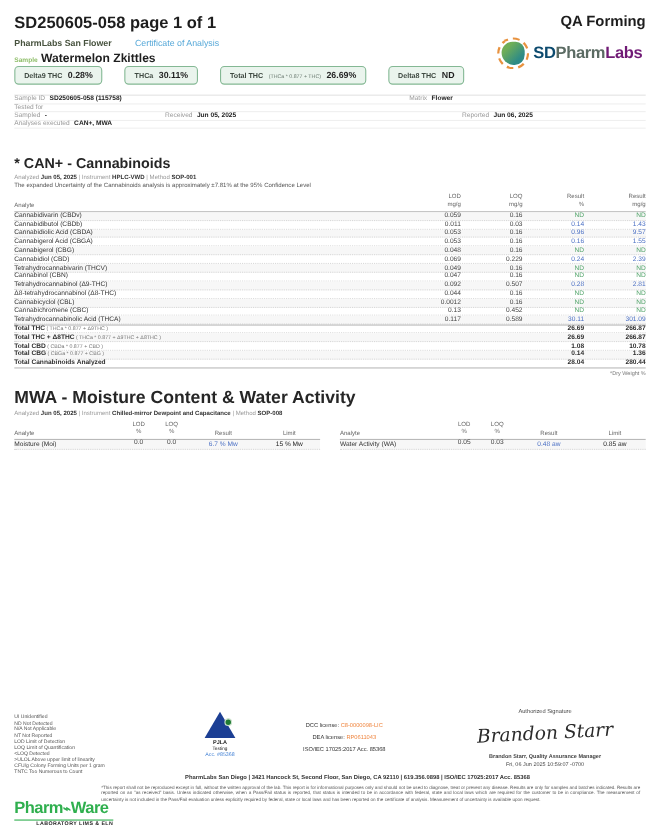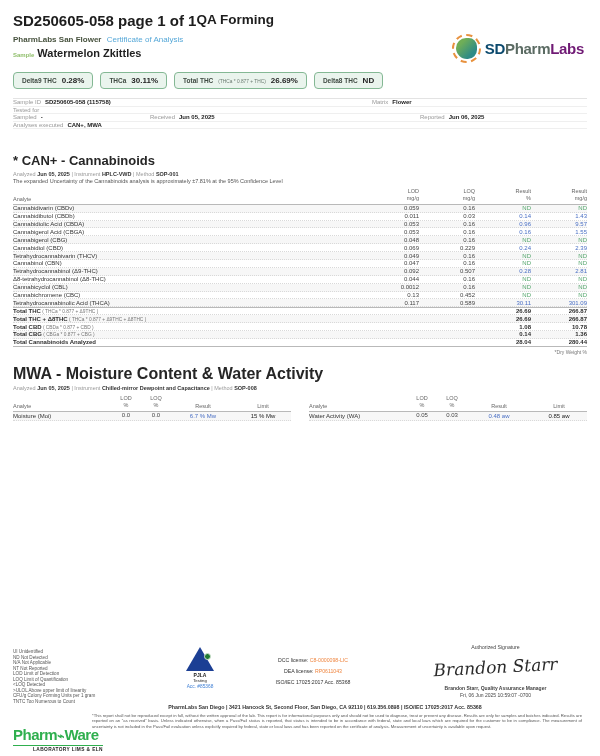--- a/index.html
+++ b/index.html
@@ -2,37 +2,37 @@
 <html><head>
 <meta charset="utf-8">
 <style>
   *{margin:0;padding:0;box-sizing:border-box}
   html,body{background:#fff}
   body{font-family:"Liberation Sans",sans-serif;color:#222}
   .page{width:600px;height:756px;position:relative;background:#fff;overflow:hidden}
   .content{padding:12px 13px 0 13px}
 
   
-  .h-top{display:flex;justify-content:flex-start;align-items:flex-start}
+  .h-top{display:flex;justify-content:space-between;align-items:flex-start}
   .report-id{font-size:15px;font-weight:bold;color:#1d1d1d}
   .qa{font-size:13.5px;font-weight:bold;color:#1d1d1d}
   .h-lab{margin-top:6px;font-size:8px}
   .lab-name{color:#47523e;font-weight:bold}
-  .coa{color:#56a8d8;margin-left:3px}
+  .coa{color:#56a8d8;margin-left:19px}
   .sample-line{margin-top:3px;display:flex;align-items:baseline;gap:3px}
   .sample-label{font-size:6px;color:#8fbe6a;font-weight:bold}
   .sample-name{font-size:11px;font-weight:bold;color:#1f1f1f}
   .logo{position:absolute;top:34px;right:16px;display:flex;align-items:center;gap:4px}
   .badge{width:29px;height:29px;border-radius:50%;border:2px dashed #e8923f;display:flex;align-items:center;justify-content:center;background:#fff}
   .badge-inner{width:21px;height:21px;border-radius:55% 45% 50% 60%;background:linear-gradient(135deg,#6fae57 25%,#2e8b86 75%)}
   .logo-text{font-size:15px;font-weight:bold;letter-spacing:-0.3px}
   .logo-sd{color:#0c4a6e}.logo-pharm{color:#5b6b63}.logo-labs{color:#701a75}
 
   
-  .pills{display:flex;gap:7px;margin-top:13px}
+  .pills{display:flex;gap:20px;margin-top:1px}
   .pill{border:1.5px solid #84b894;background:#eaf4ed;border-radius:4px;padding:3px 8px;display:flex;align-items:baseline;gap:5px}
   .pl{font-size:6.5px;color:#3f4a42;font-weight:bold}
   .pf{font-size:4.8px;color:#6a7a70}
   .pv{font-size:8px;font-weight:bold;color:#1f1f1f}
 
   
   .info{margin-top:9px;border-top:1px solid #e3e3e3}
   .info-row{position:relative;border-bottom:1px solid #efefef;height:7.5px;line-height:7.5px;font-size:6px}
   .ilabel{color:#999}
   .ivalue{color:#222;font-weight:bold;margin-left:4px}

